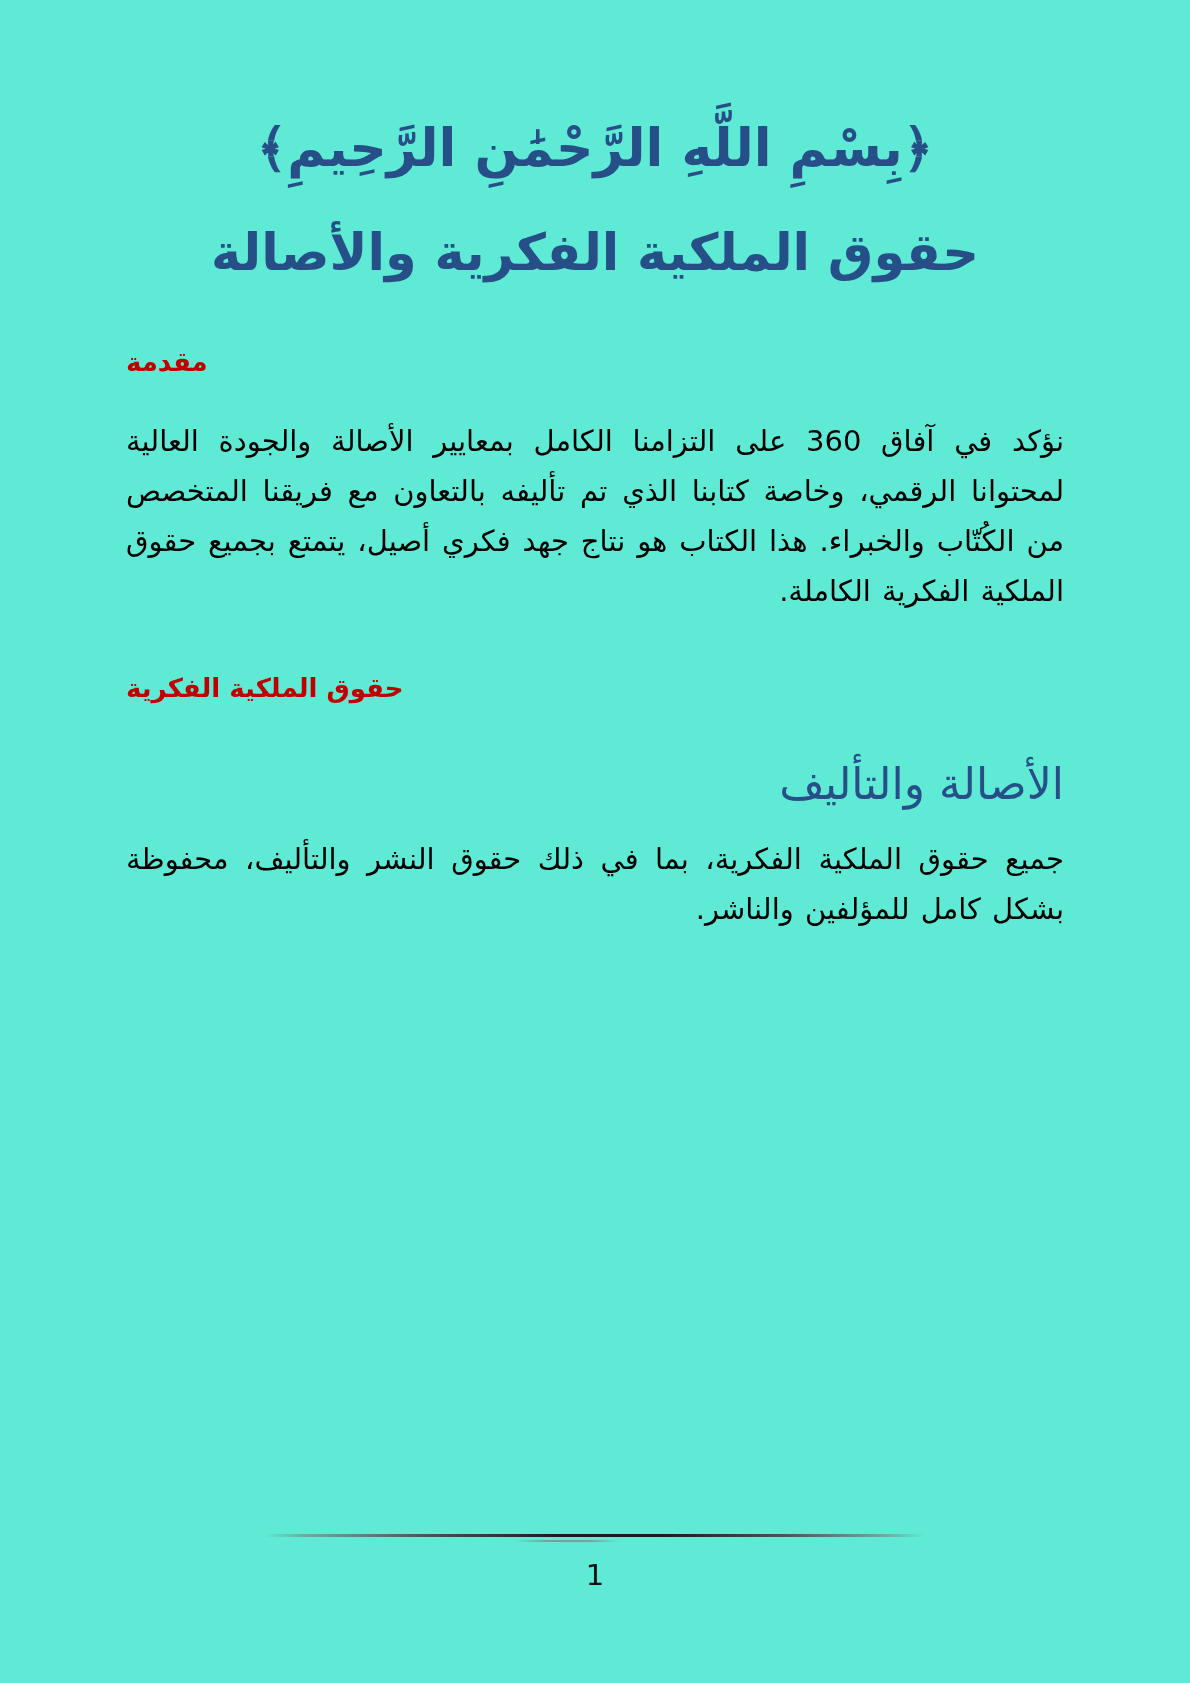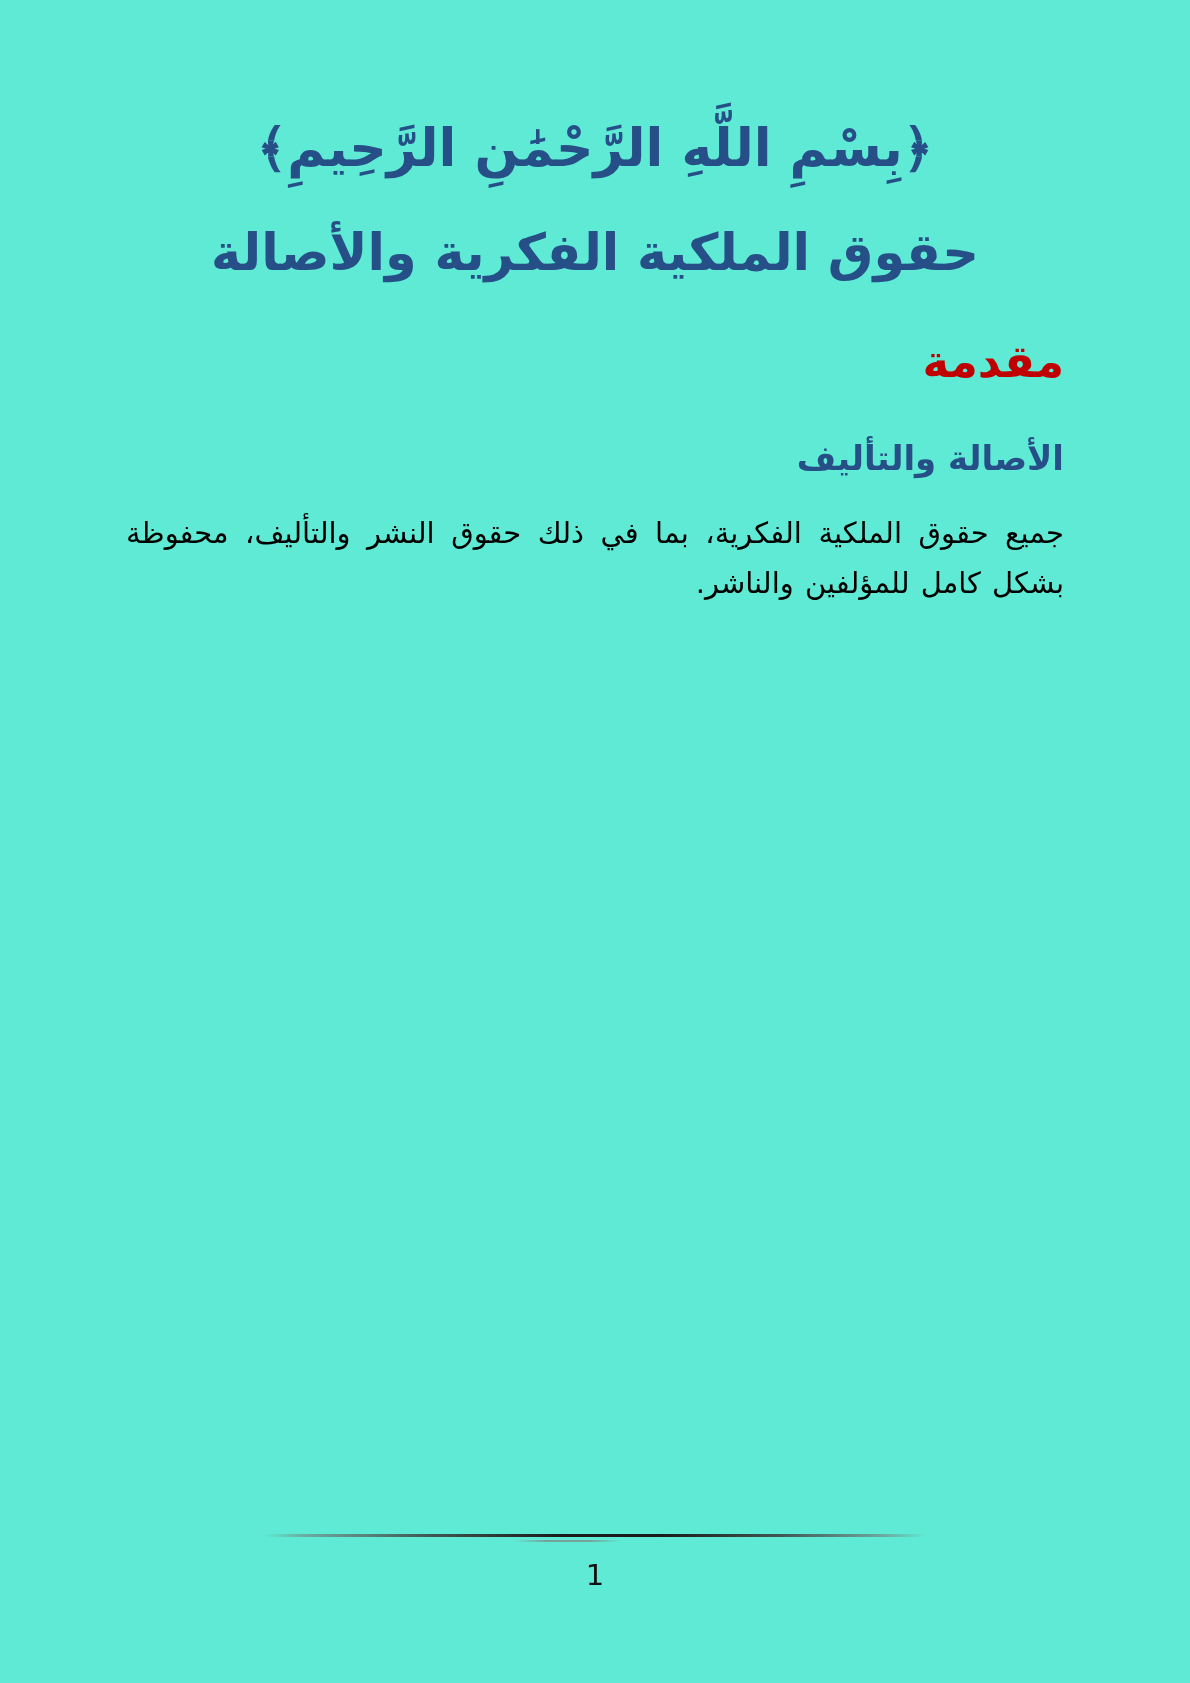--- a/index.html
+++ b/index.html
@@ -35,35 +35,35 @@
   }
   .doc-title{
     text-align:center;
     color:var(--heading-blue,#274F87);
     font-size:51px;
     font-weight:bold;
     line-height:70px;
     margin-top:14px;
   }
   .red-heading{
-    text-align:right;
+    text-align:left;
     color:var(--heading-red,#C00000);
-    font-size:45px;
+    font-size:26px;
     font-weight:bold;
     line-height:60px;
     margin-top:44px;
   }
   .red-heading.second{
     margin-top:42px;
   }
   .blue-subheading{
     text-align:right;
     color:var(--heading-blue,#274F87);
-    font-size:34px;
-    font-weight:bold;
+    font-size:44px;
+    font-weight:normal;
     line-height:52px;
     margin-top:40px;
   }
   .body-text{
     font-size:29px;
     line-height:50px;
     text-align:justify;
     color:var(--body-text,#000);
     margin-top:24px;
     word-spacing:2px;
@@ -103,20 +103,22 @@
   }
 </style>
 </head>
 <body>
 
 <div class="page">
   <div class="content">
     <div class="basmala">﴿بِسْمِ اللَّهِ الرَّحْمَٰنِ الرَّحِيمِ﴾</div>
     <h1 class="doc-title">حقوق الملكية الفكرية والأصالة</h1>
     <h2 class="red-heading">مقدمة</h2>
+    <p class="body-text">نؤكد في آفاق 360 على التزامنا الكامل بمعايير الأصالة والجودة العالية لمحتوانا الرقمي، وخاصة كتابنا الذي تم تأليفه بالتعاون مع فريقنا المتخصص من الكُتّاب والخبراء. هذا الكتاب هو نتاج جهد فكري أصيل، يتمتع بجميع حقوق الملكية الفكرية الكاملة.</p>
+    <h2 class="red-heading second">حقوق الملكية الفكرية</h2>
     <h3 class="blue-subheading">الأصالة والتأليف</h3>
     <p class="body-text">جميع حقوق الملكية الفكرية، بما في ذلك حقوق النشر والتأليف، محفوظة بشكل كامل للمؤلفين والناشر.</p>
   </div>
 
   <div class="footer">
     <div class="footer-rule">
       <div class="footer-rule-main"></div>
       <div class="footer-rule-small"></div>
     </div>
     <div class="page-number">1</div>

